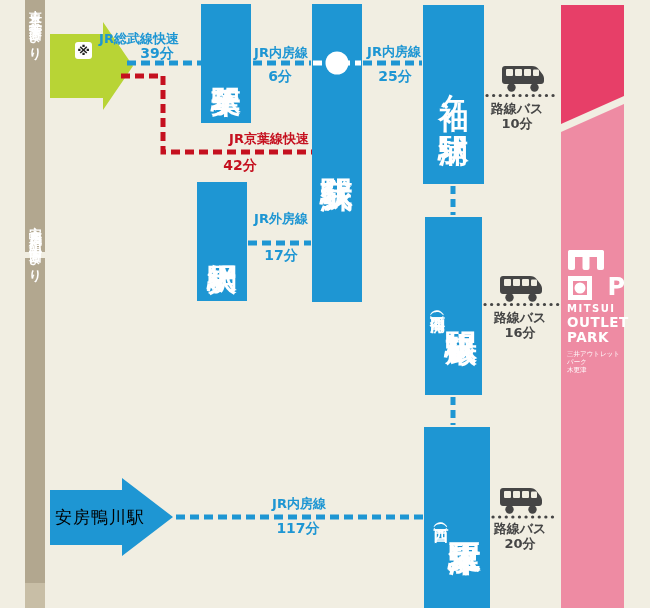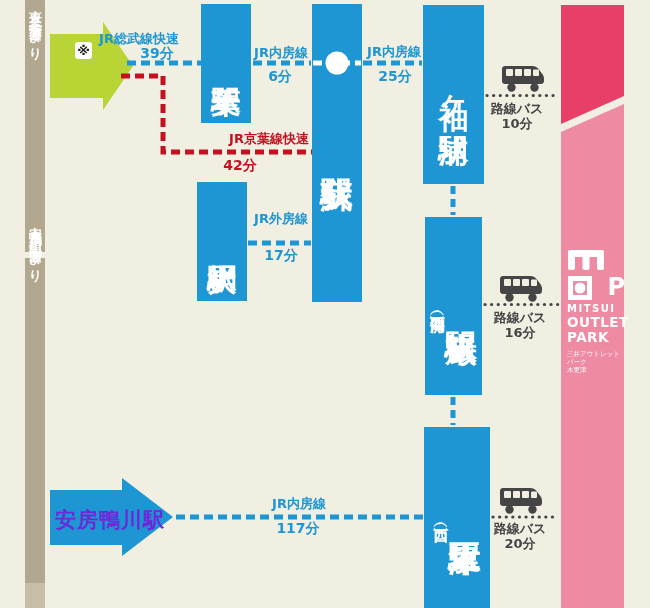--- a/index.html
+++ b/index.html
@@ -23,21 +23,21 @@
   .dur{font-size:14px;}
   .red{color:var(--c-red,#c5101f);}
   .buslbl{position:absolute;transform:translateX(-50%);text-align:center;
           font-weight:bold;font-size:13px;line-height:15px;color:var(--c-gray,#454545);white-space:nowrap;}
   
   .tokyo-name{font-size:25px;font-weight:bold;color:#1a1a1a;letter-spacing:0px;white-space:nowrap;
     text-shadow:-2px -2px 0 #fff,2px -2px 0 #fff,-2px 2px 0 #fff,2px 2px 0 #fff,
                 -2px 0 0 #fff,2px 0 0 #fff,0 -2px 0 #fff,0 2px 0 #fff;}
   .note-badge{background:#fff;border-radius:3px;width:17px;height:17px;display:flex;
               align-items:center;justify-content:center;font-size:13px;font-weight:bold;color:#222;}
-  .kamogawa-name{font-size:21px;font-weight:bold;color:#6d28d9;white-space:nowrap;letter-spacing:1px;}
+  .kamogawa-name{font-size:17px;font-weight:normal;color:#000000;white-space:nowrap;letter-spacing:1px;}
   
   .f-blue{fill:var(--c-blue,#1e96d3);} .s-blue{stroke:var(--c-blue,#1e96d3);}
   .f-green{fill:var(--c-green,#b8d435);}
   .s-red{stroke:var(--c-red,#c5101f);}
   .f-white{fill:#fff;} .s-white{stroke:#fff;}
   .f-pinkd{fill:var(--c-pink-dark,#e73f68);} .f-pinkl{fill:var(--c-pink-light,#ee8ba3);}
   .f-gray{fill:var(--c-gray,#454545);} .s-gray{stroke:var(--c-gray,#454545);}
   .f-bg{fill:var(--c-bg,#f1eee2);}
   .rail{fill:none;stroke-width:5;stroke-dasharray:9 5;}
   .dots{fill:none;stroke-width:3.2;stroke-linecap:round;stroke-dasharray:0.1 6.5;}

